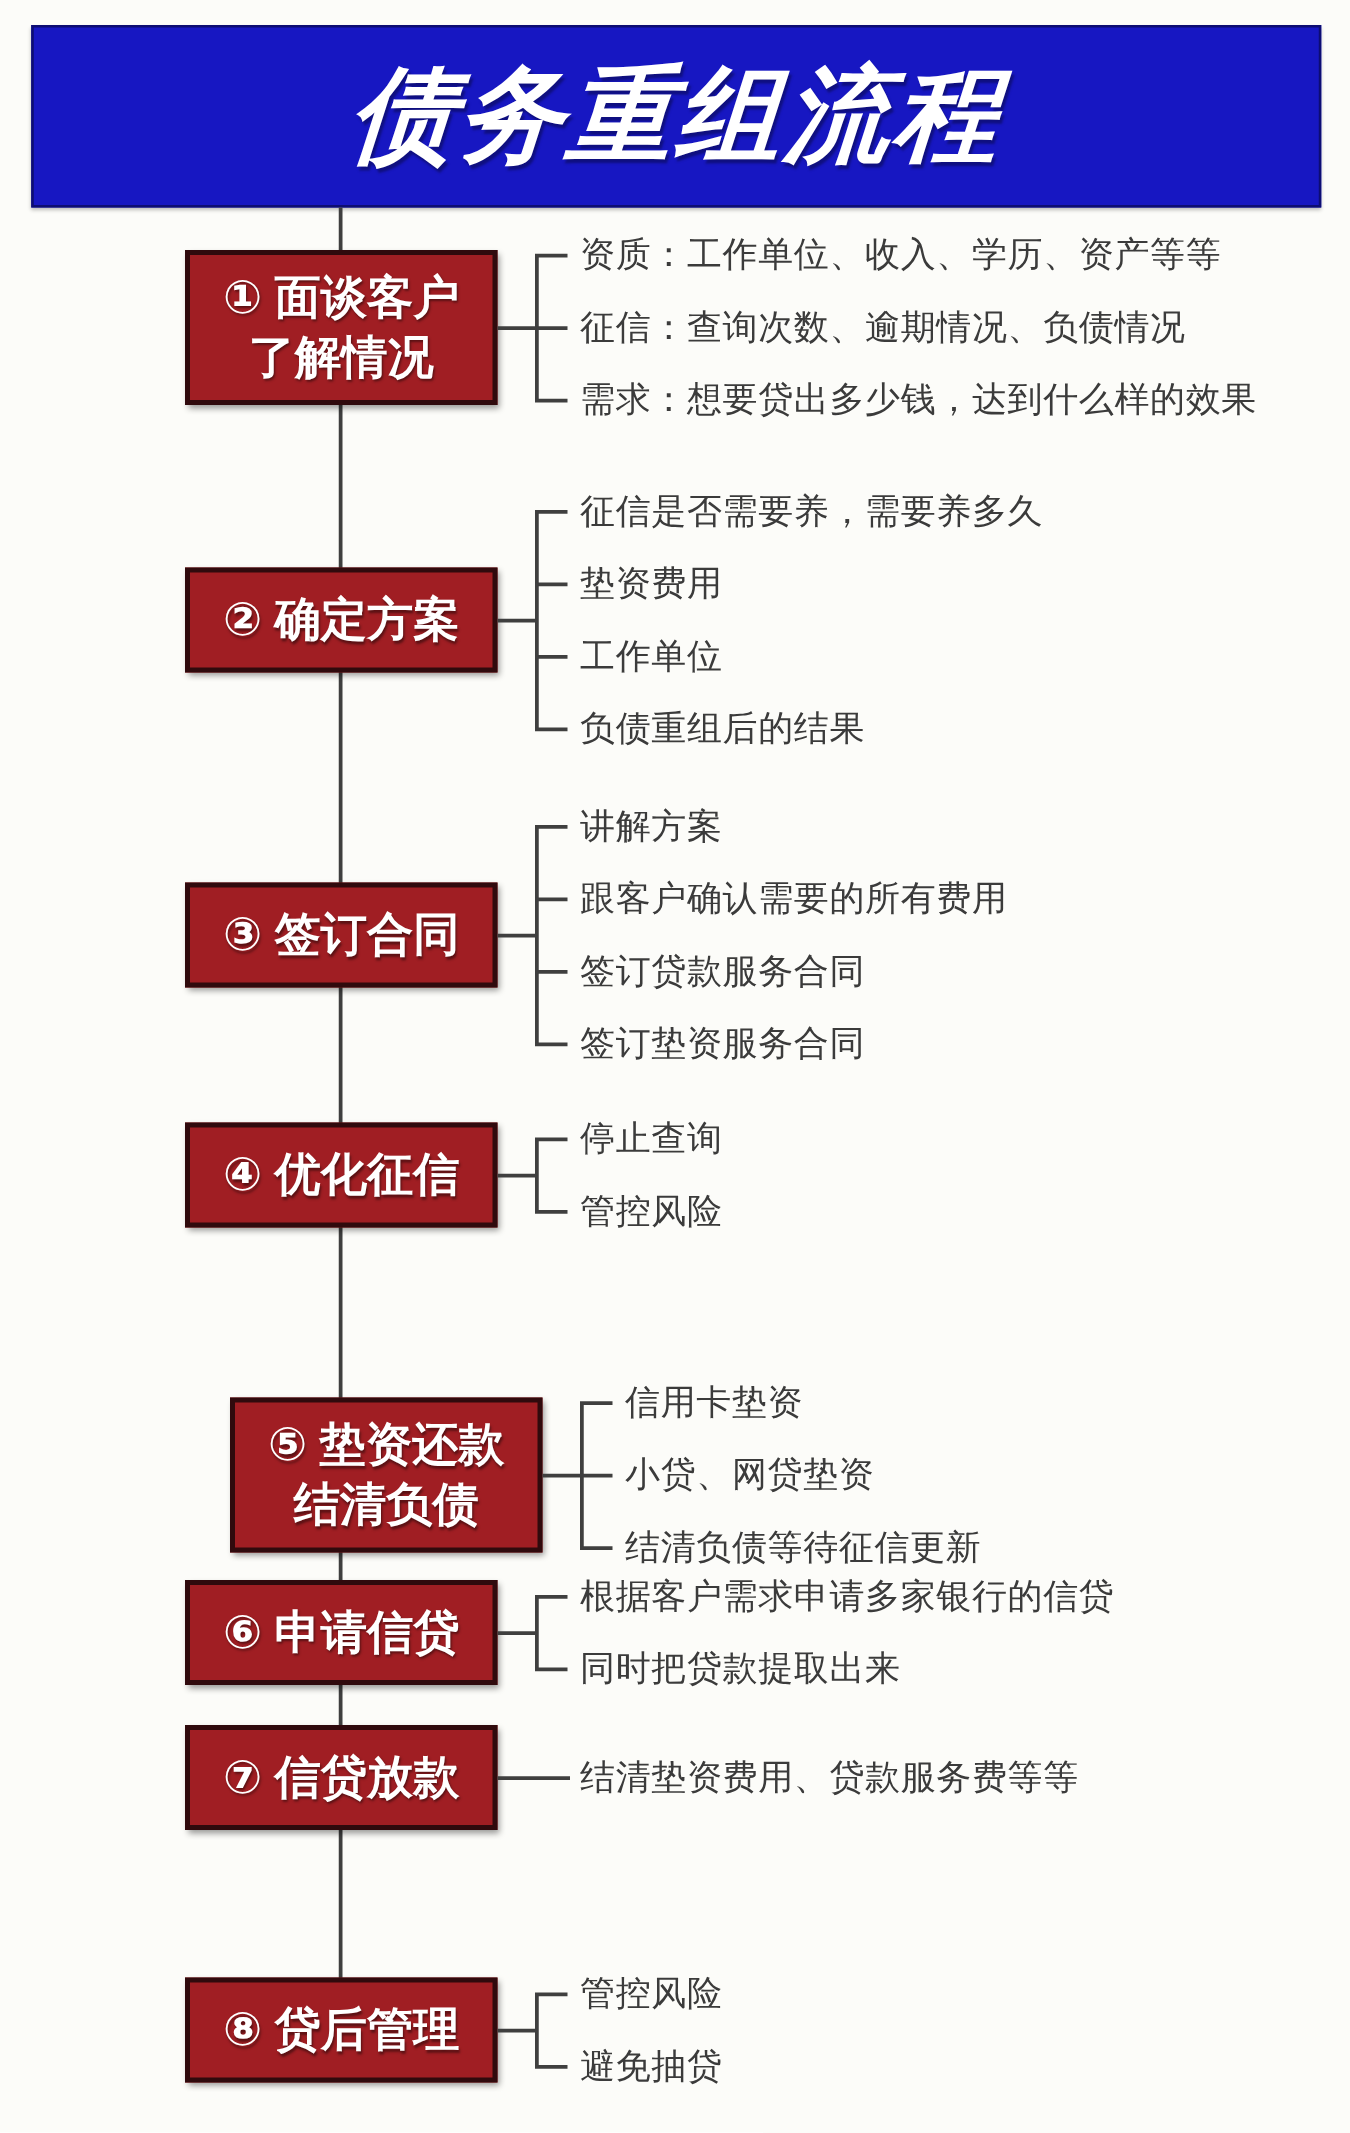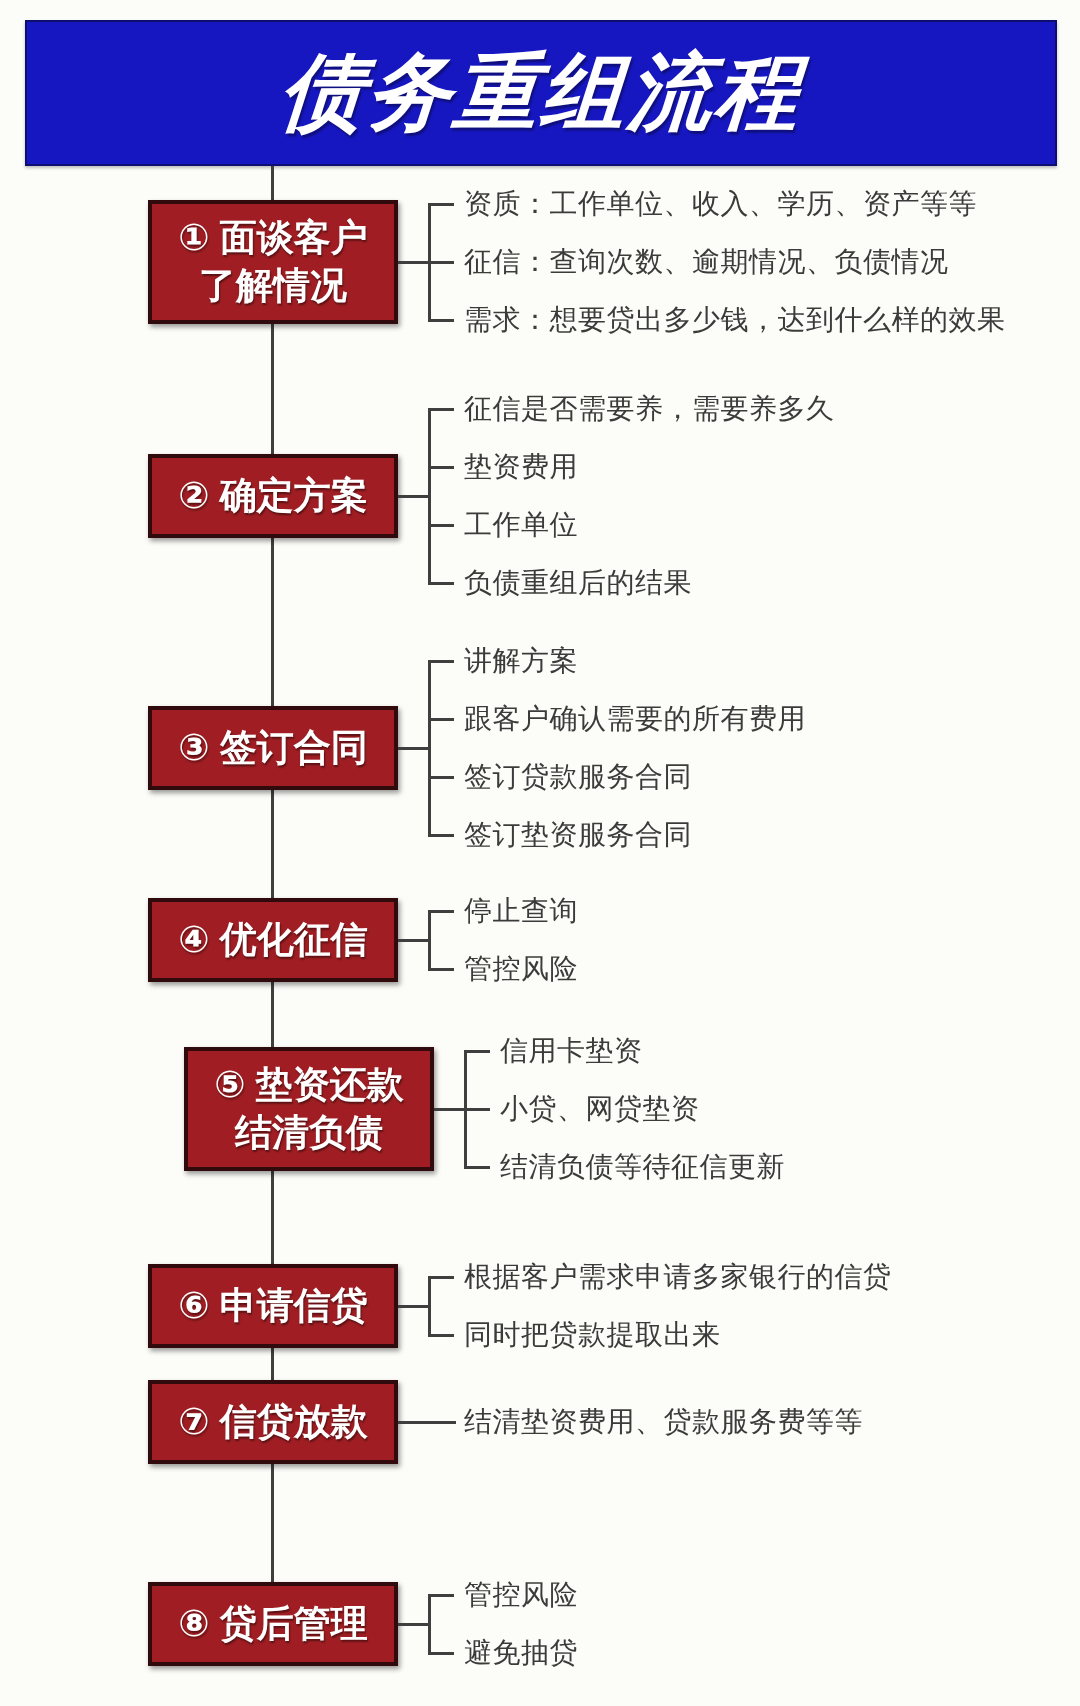--- a/index.html
+++ b/index.html
@@ -135,21 +135,21 @@
         <div class="connector"></div>
         <div class="branches">
           <div class="branch">
             <span class="branch-text">停止查询</span>
           </div>
           <div class="branch">
             <span class="branch-text">管控风险</span>
           </div>
         </div>
       </div>
-      <div class="row" style="top: 1109px; padding-left: 36px;">
+      <div class="row" style="top: 1180px; padding-left: 36px;">
         <div class="step-box two-line">
           <div><span class="step-num">⑤</span><span>垫资还款</span></div>
           <div>结清负债</div>
         </div>
         <div class="connector"></div>
         <div class="branches">
           <div class="branch">
             <span class="branch-text">信用卡垫资</span>
           </div>
           <div class="branch">

